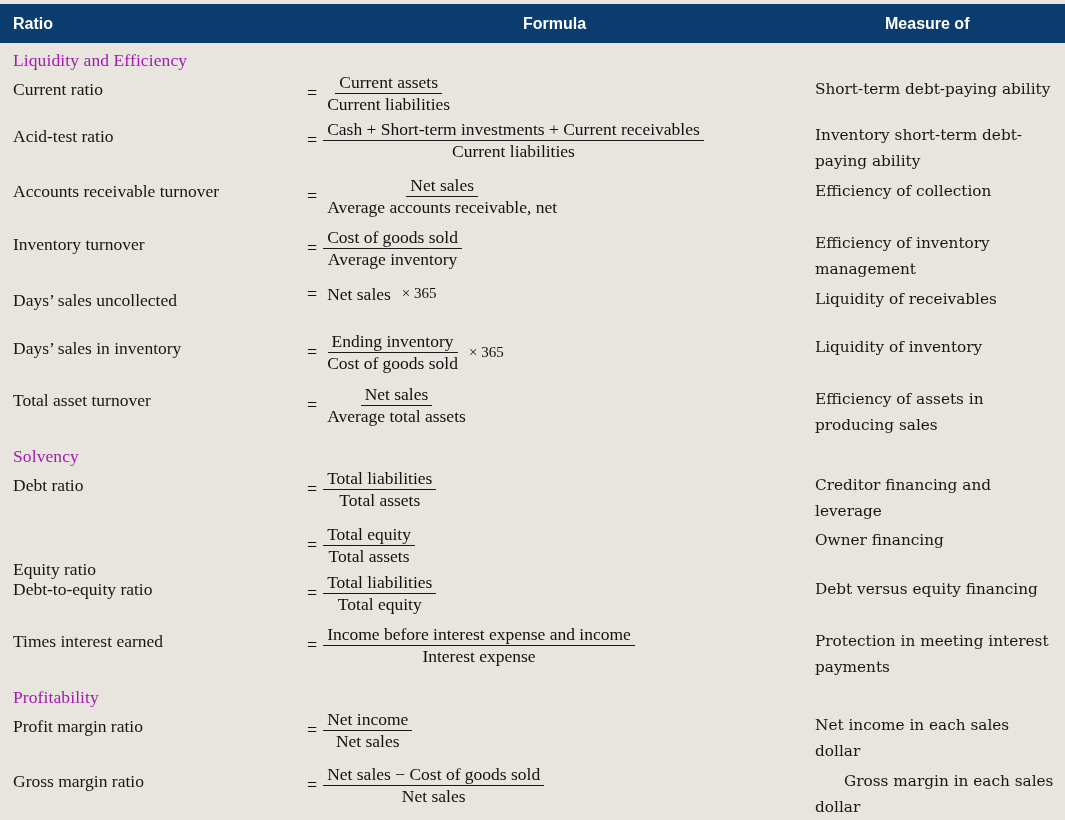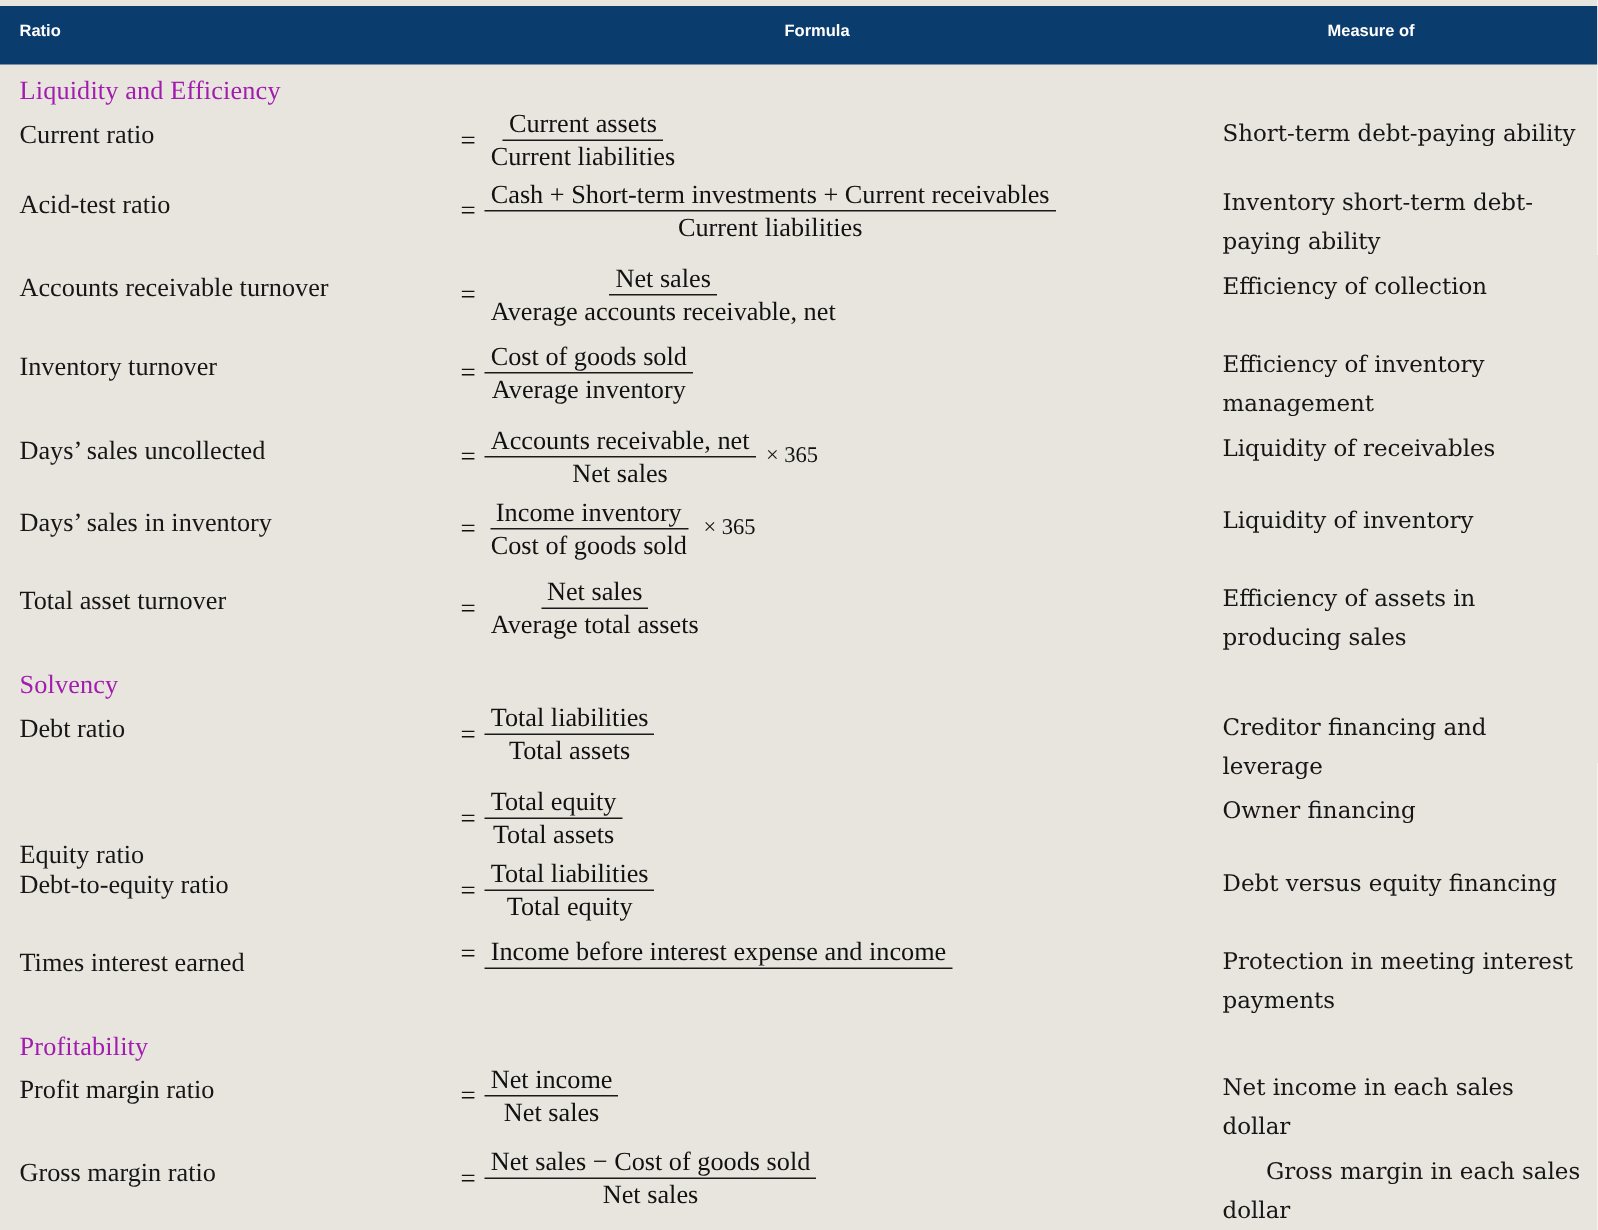--- a/index.html
+++ b/index.html
@@ -20,21 +20,21 @@
   
   .header-bar {
     position: absolute;
     left: 0; top: 4px;
     width: 1065px;
     height: 39px;
     background: #0b3c6e;
     color: #ffffff;
     font-family: "Liberation Sans", "DejaVu Sans", sans-serif;
     font-weight: bold;
-    font-size: 11px;
+    font-size: 16px;
   }
   .header-bar .hcell {
     position: absolute;
     top: 11px;
     white-space: nowrap;
   }
   .hcell.h-ratio    { left: 13px; }
   .hcell.h-formula  { left: 523px; }
   .hcell.h-measure  { left: 885px; }
 
@@ -142,32 +142,31 @@
       <span class="den">Average inventory</span>
     </span>
   </div>
   <div class="abs measure-line" style="left:815px; top:234px;">Efficiency of inventory</div>
   <div class="abs measure-line" style="left:815px; top:260px;">management</div>
 
   <div class="abs ratio-name" style="left:13px; top:290px;">Days’ sales uncollected</div>
   <div class="formula" style="left:307px; top:284px;">
     <span class="eq">=</span>
     <span class="frac">
-      <span class="num">Accounts receivable, net</span>
       <span class="den">Net sales</span>
     </span>
     <span class="mult">× 365</span>
   </div>
   <div class="abs measure-line" style="left:815px; top:290px;">Liquidity of receivables</div>
 
   <div class="abs ratio-name" style="left:13px; top:338px;">Days’ sales in inventory</div>
   <div class="formula" style="left:307px; top:332px;">
     <span class="eq">=</span>
     <span class="frac">
-      <span class="num">Income inventory</span>
+      <span class="num">Ending inventory</span>
       <span class="den">Cost of goods sold</span>
     </span>
     <span class="mult">× 365</span>
   </div>
   <div class="abs measure-line" style="left:815px; top:338px;">Liquidity of inventory</div>
 
   <div class="abs ratio-name" style="left:13px; top:390px;">Total asset turnover</div>
   <div class="formula" style="left:307px; top:385px;">
     <span class="eq">=</span>
     <span class="frac">
@@ -209,20 +208,21 @@
       <span class="den">Total equity</span>
     </span>
   </div>
   <div class="abs measure-line" style="left:815px; top:580px;">Debt versus equity financing</div>
 
   <div class="abs ratio-name" style="left:13px; top:631px;">Times interest earned</div>
   <div class="formula" style="left:307px; top:625px;">
     <span class="eq">=</span>
     <span class="frac">
       <span class="num">Income before interest expense and income</span>
+      <span class="den">Interest expense</span>
     </span>
   </div>
   <div class="abs measure-line" style="left:815px; top:632px;">Protection in meeting interest</div>
   <div class="abs measure-line" style="left:815px; top:658px;">payments</div>
 
   <div class="abs section-title" style="left:13px; top:687px;">Profitability</div>
 
   <div class="abs ratio-name" style="left:13px; top:716px;">Profit margin ratio</div>
   <div class="formula" style="left:307px; top:710px;">
     <span class="eq">=</span>

